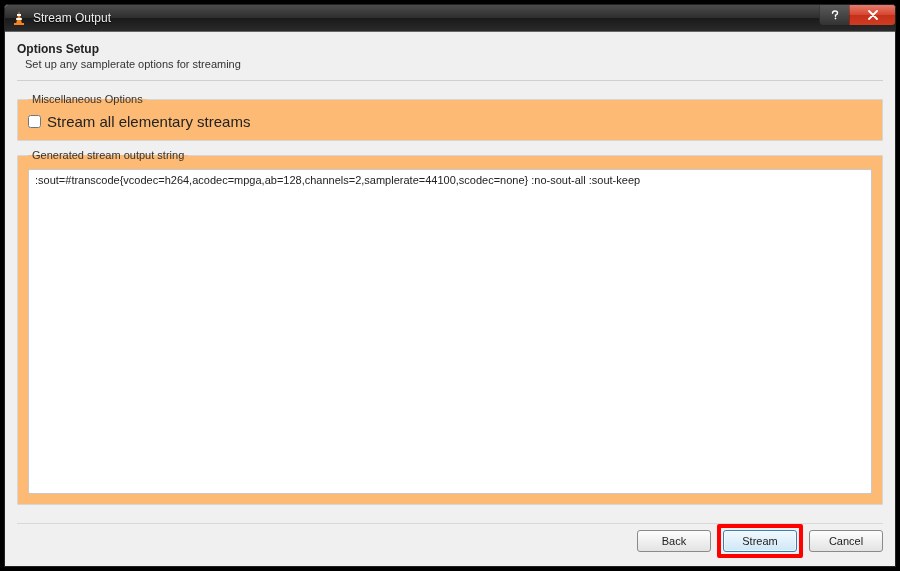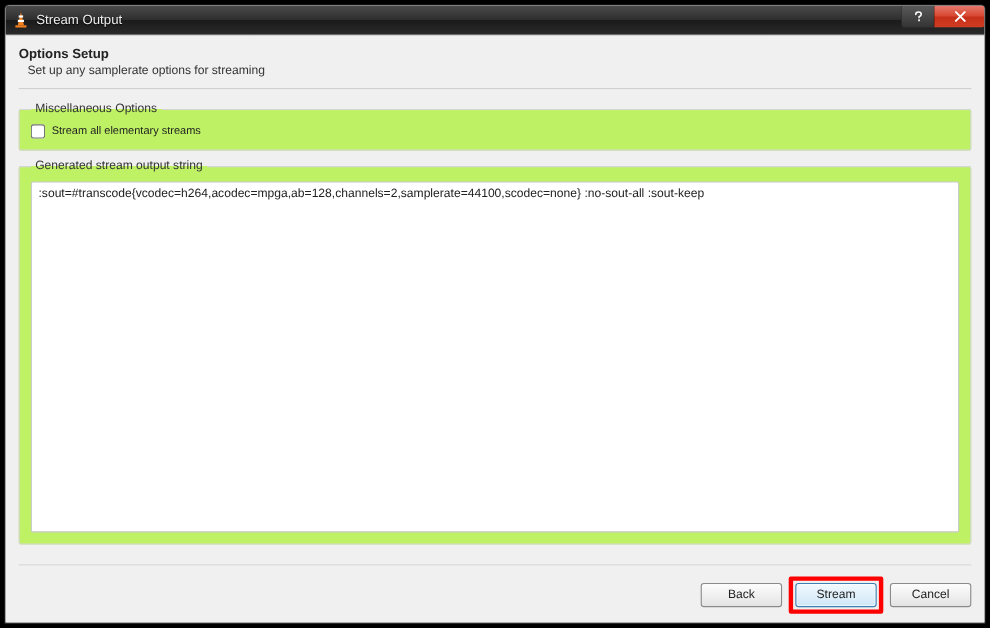--- a/index.html
+++ b/index.html
@@ -93,37 +93,37 @@
     font-size: 11px;
     color: #333;
     margin-top: 2px;
     padding-left: 8px;
   }
   fieldset {
     border: 1px solid #d6d6d6;
     border-radius: 2px;
     margin: 0 0 8px 0;
     padding: 8px 10px 10px 10px;
-    background: #bef264;
+    background: #fdba74;
   }
   legend {
     font-size: 11px;
     color: #333;
     padding: 0 4px;
   }
   .checkbox-row {
     display: flex; align-items: center;
     gap: 6px;
   }
   .checkbox-row input[type=checkbox] {
     width: 13px; height: 13px;
     margin: 0;
   }
   .checkbox-row label {
-    font-size: 10px;
+    font-size: 15px;
     color: #222;
   }
   .output-area {
     flex: 1;
     display: flex;
     flex-direction: column;
   }
   .output-area textarea {
     flex: 1;
     width: 100%;
@@ -133,21 +133,20 @@
     font-family: "Segoe UI", Tahoma, sans-serif;
     font-size: 11px;
     padding: 4px 6px;
     color: #222;
     outline: none;
     border-radius: 2px;
   }
   .footer {
     margin-top: 10px;
     border-top: 1px solid #d8d8d8;
-    padding-top: 10px;
     display: flex;
     justify-content: flex-end;
     gap: 6px;
     align-items: center;
   }
   .btn {
     min-width: 74px;
     height: 22px;
     border: 1px solid #8a8a8a;
     border-radius: 3px;

